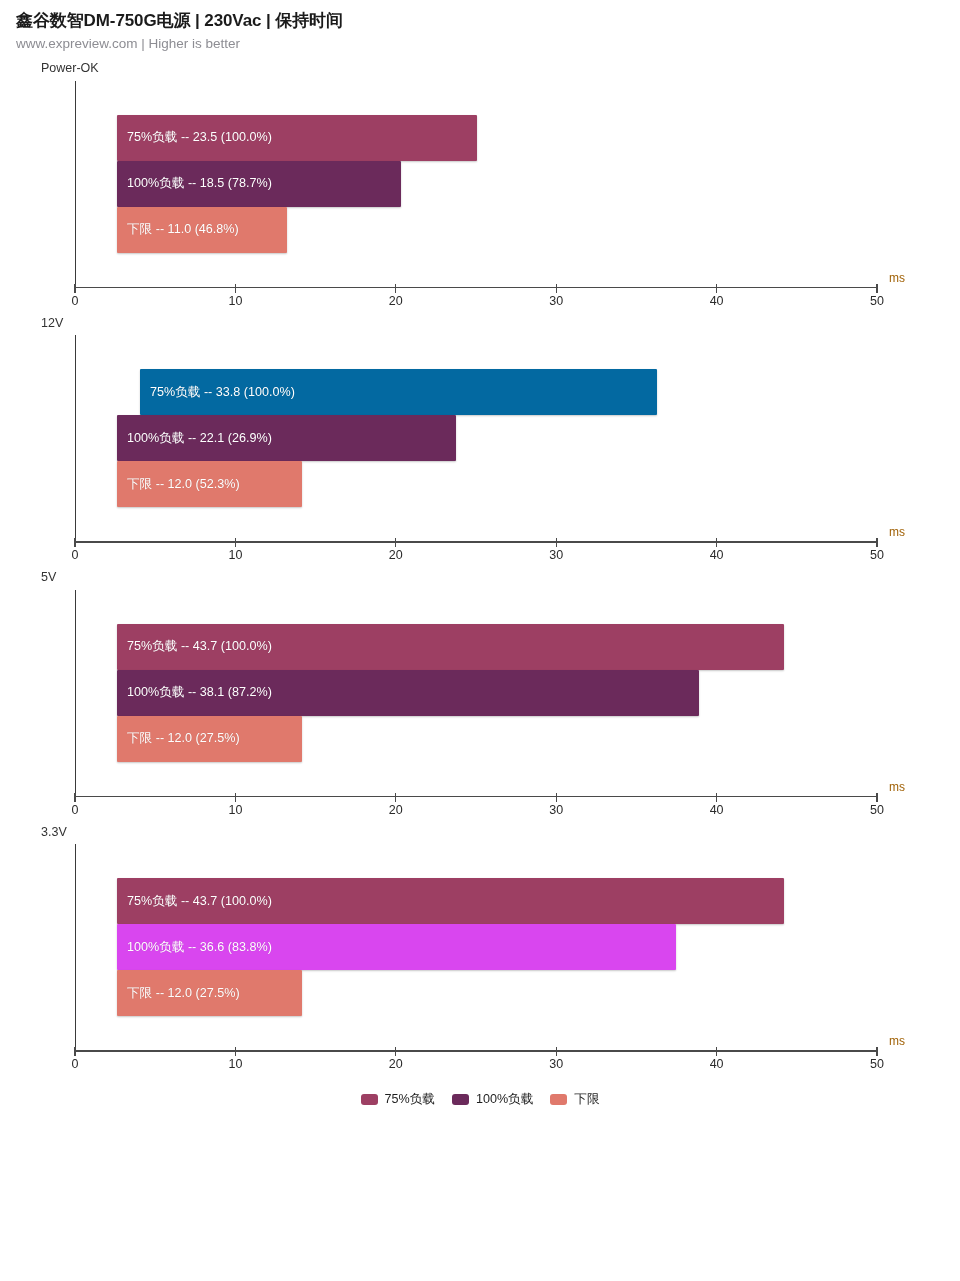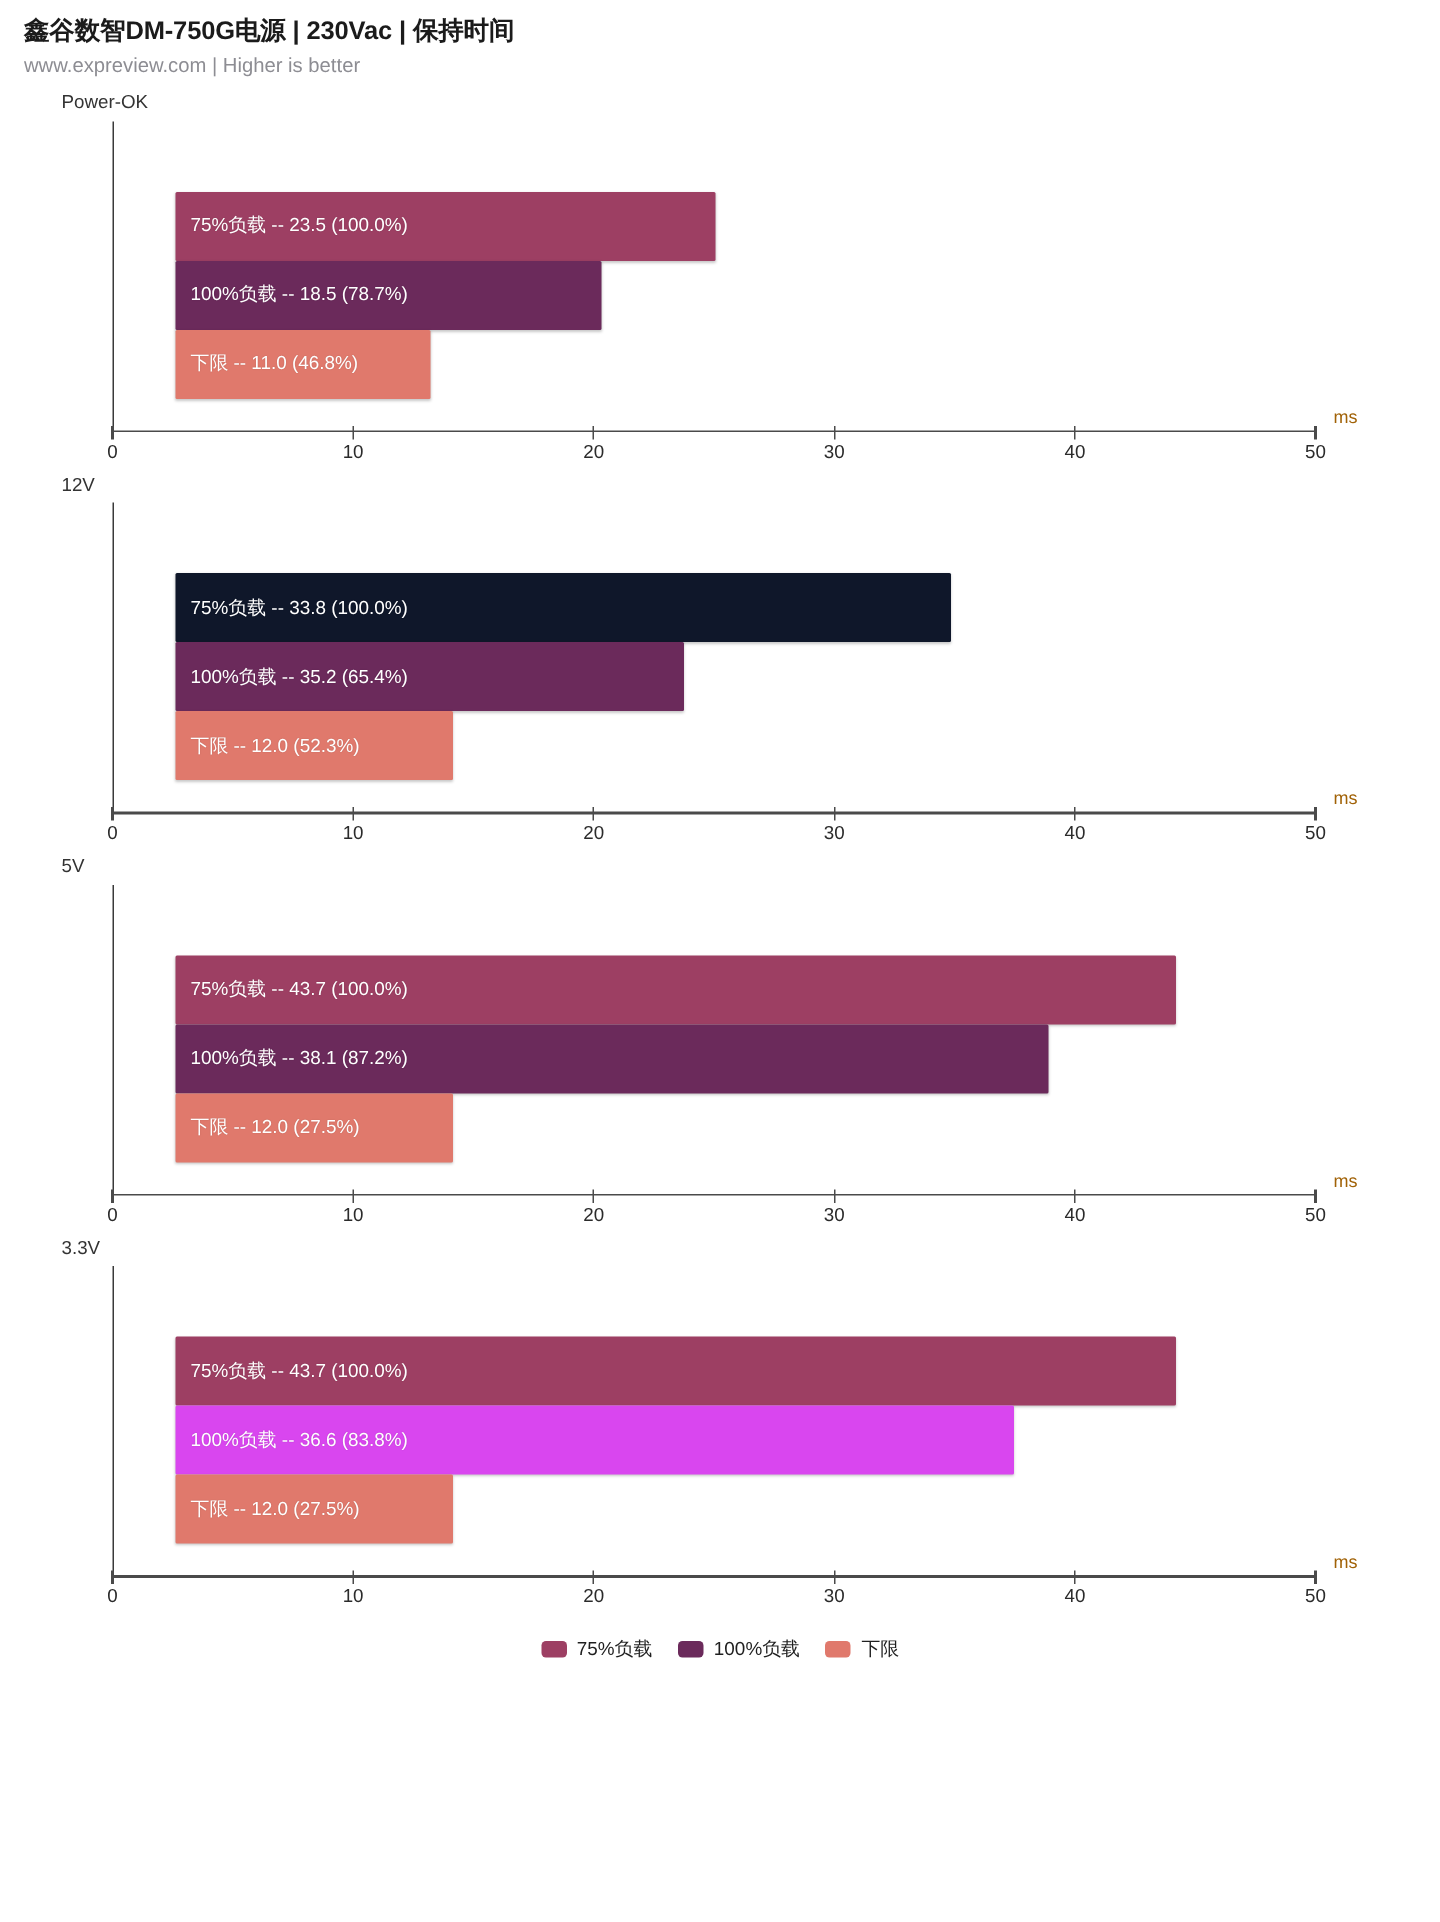--- a/index.html
+++ b/index.html
@@ -53,21 +53,21 @@
     margin-right: 83px;
     height: 206px;
     border-left: 1.6px solid #3a3a3a;
     box-sizing: border-box;
   }
 
   .bars {
     position: absolute;
     left: -3px;
     right: 0;
-    top: 47px;
+    top: 34px;
     padding-left: 44px;
   }
 
   .bar {
     position: relative;
     height: 46px;
     box-sizing: border-box;
     display: flex;
     align-items: center;
     border-radius: 1px;
@@ -180,25 +180,25 @@
         <div class="tick-label" style="left: 80%;">40</div>
         <div class="tick" style="left: calc(100% - 0.65px);"></div>
         <div class="tick-label" style="left: 100%;">50</div>
         <div class="axis-unit">ms</div>
       </div>
     </div>
     <div class="panel">
       <div class="panel-label">12V</div>
       <div class="plot">
         <div class="bars">
-          <div class="bar" style="width: calc(67.6% + 3px); background: #0f172a;">
+          <div class="bar" style="width: calc(67.6% + 3px); background: #0369a1; margin-left: 23px;">
             <span class="bar-label">75%负载  --  33.8  (100.0%)</span>
           </div>
           <div class="bar" style="width: calc(44.2% + 3px); background: rgb(107, 42, 91);">
-            <span class="bar-label">100%负载  --  35.2  (65.4%)</span>
+            <span class="bar-label">100%负载  --  22.1  (26.9%)</span>
           </div>
           <div class="bar" style="width: calc(24% + 3px); background: rgb(224, 121, 108);">
             <span class="bar-label">下限  --  12.0 (52.3%)</span>
           </div>
         </div>
       </div>
       <div class="axis">
         <div class="axis-line"></div>
         <div class="tick" style="left: calc(0% - 0.65px);"></div>
         <div class="tick-label" style="left: 0%;">0</div>

